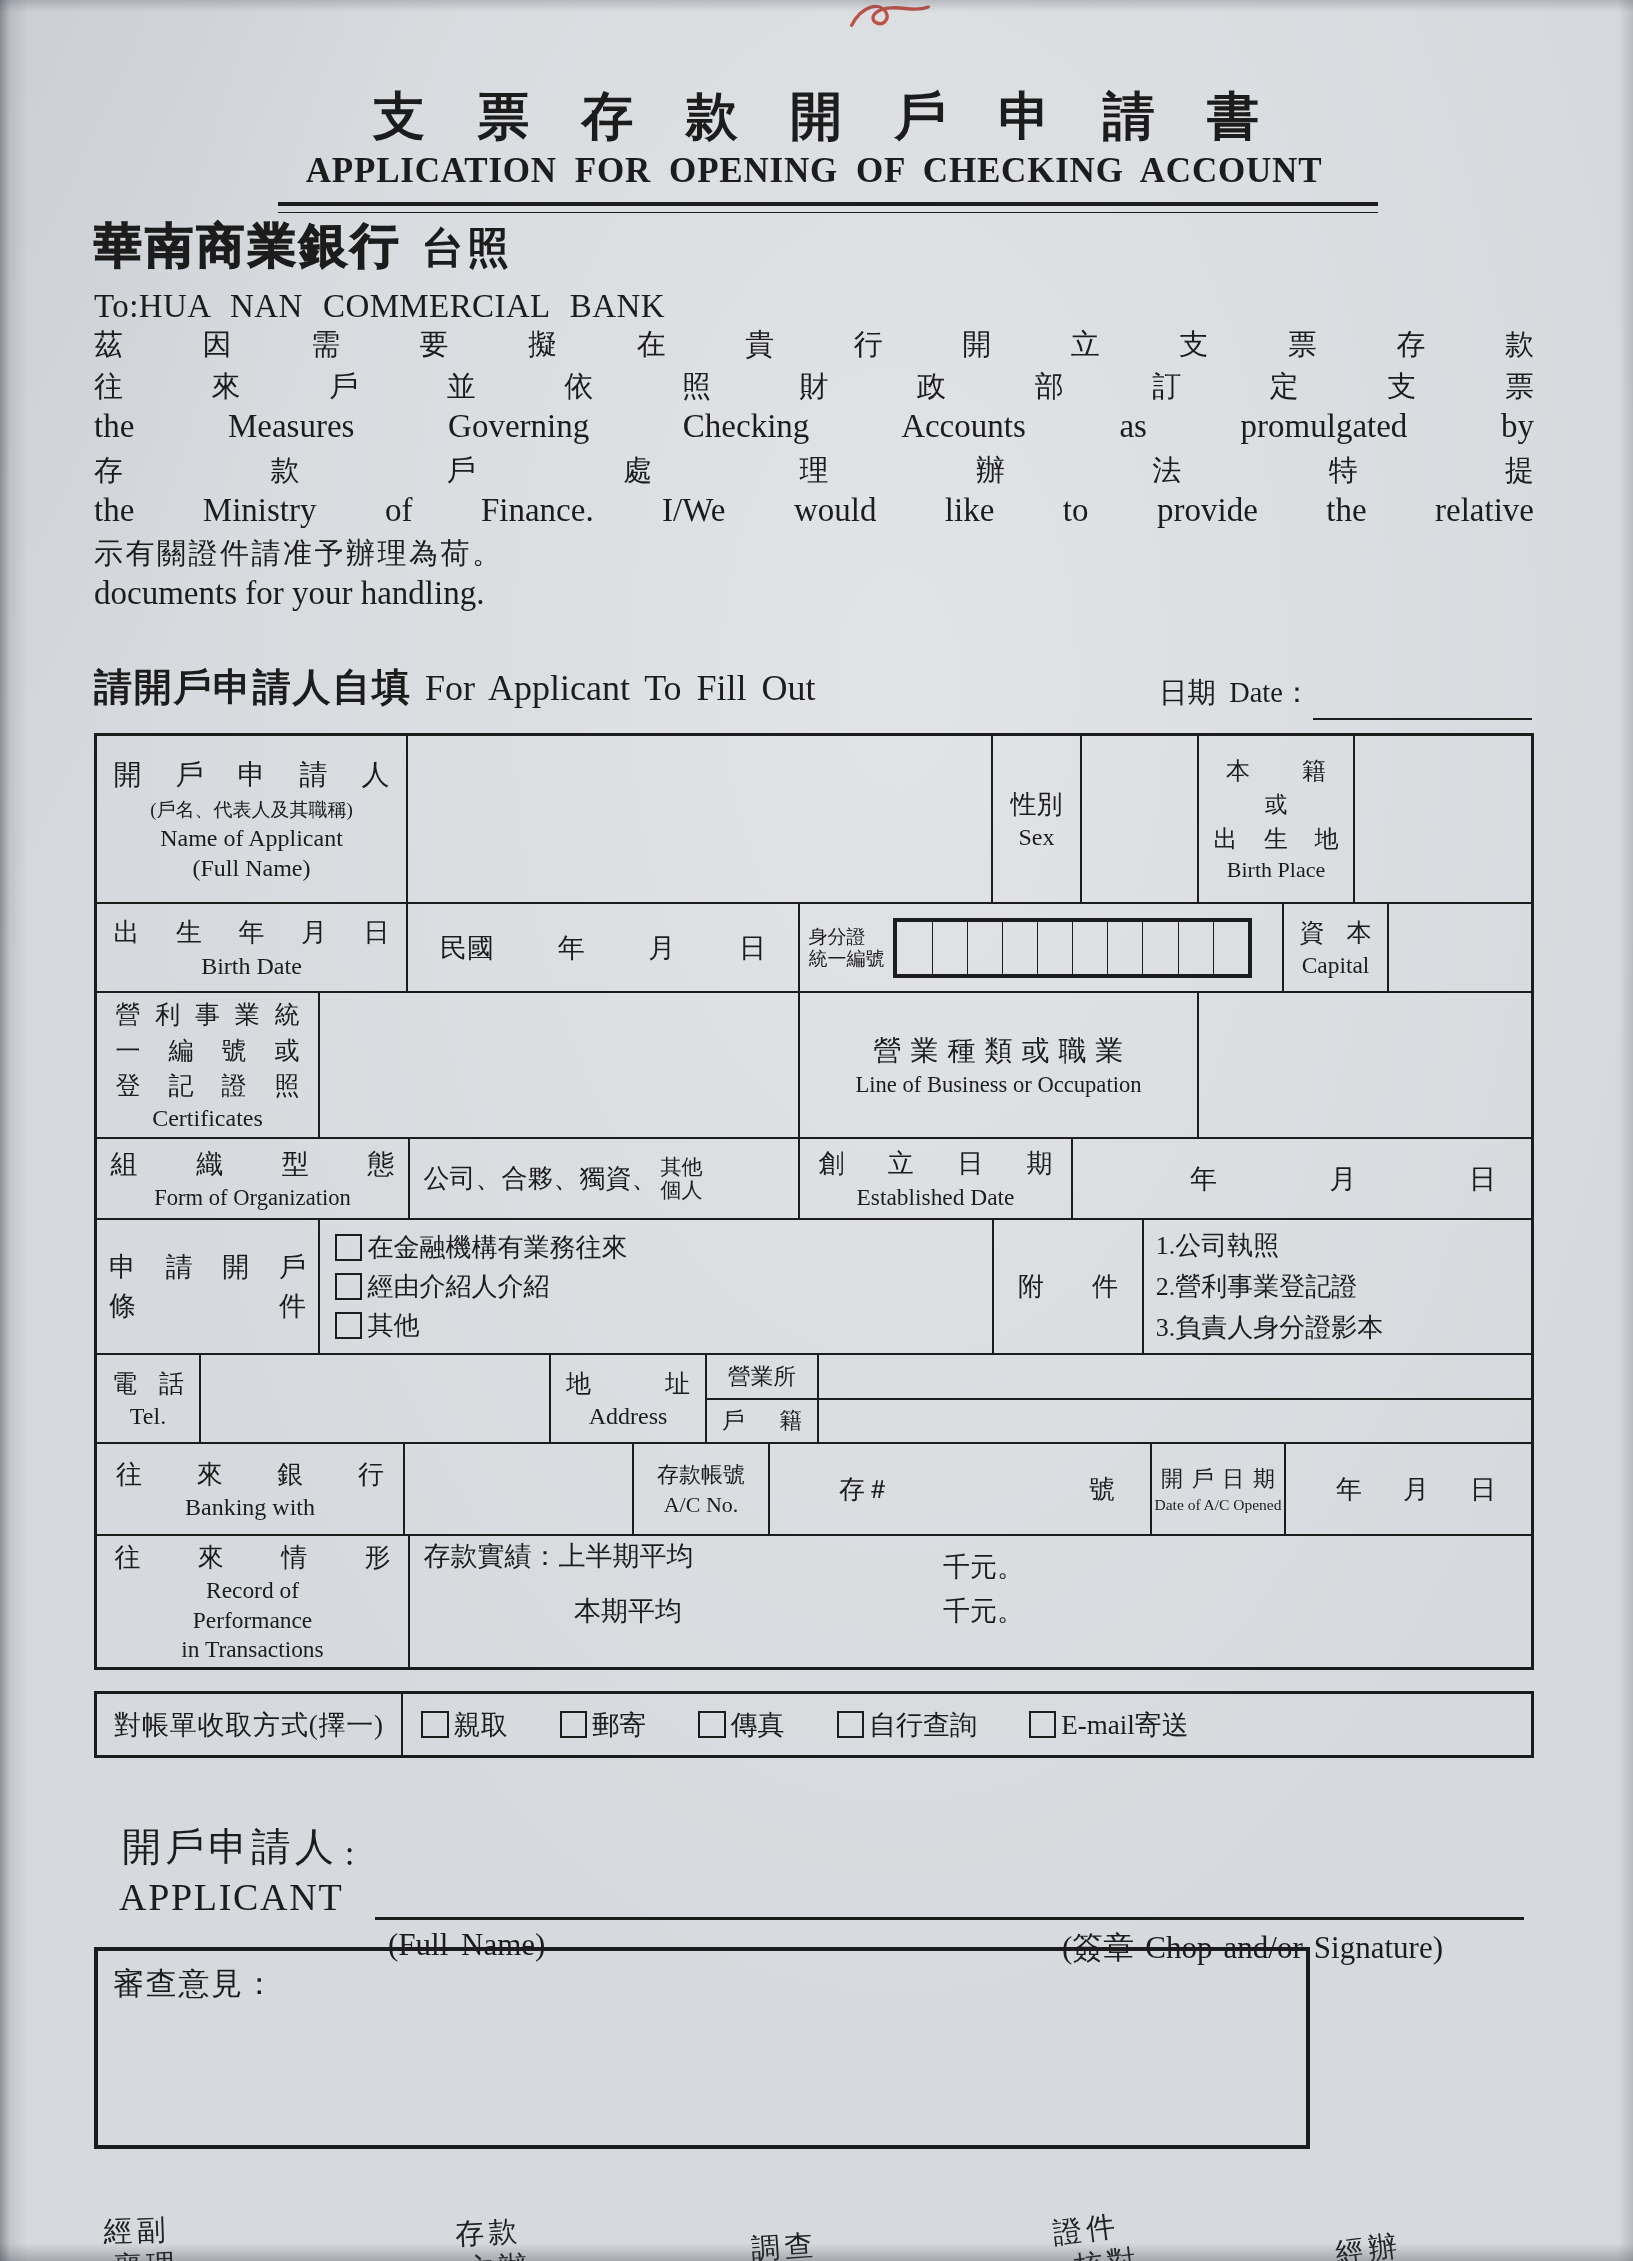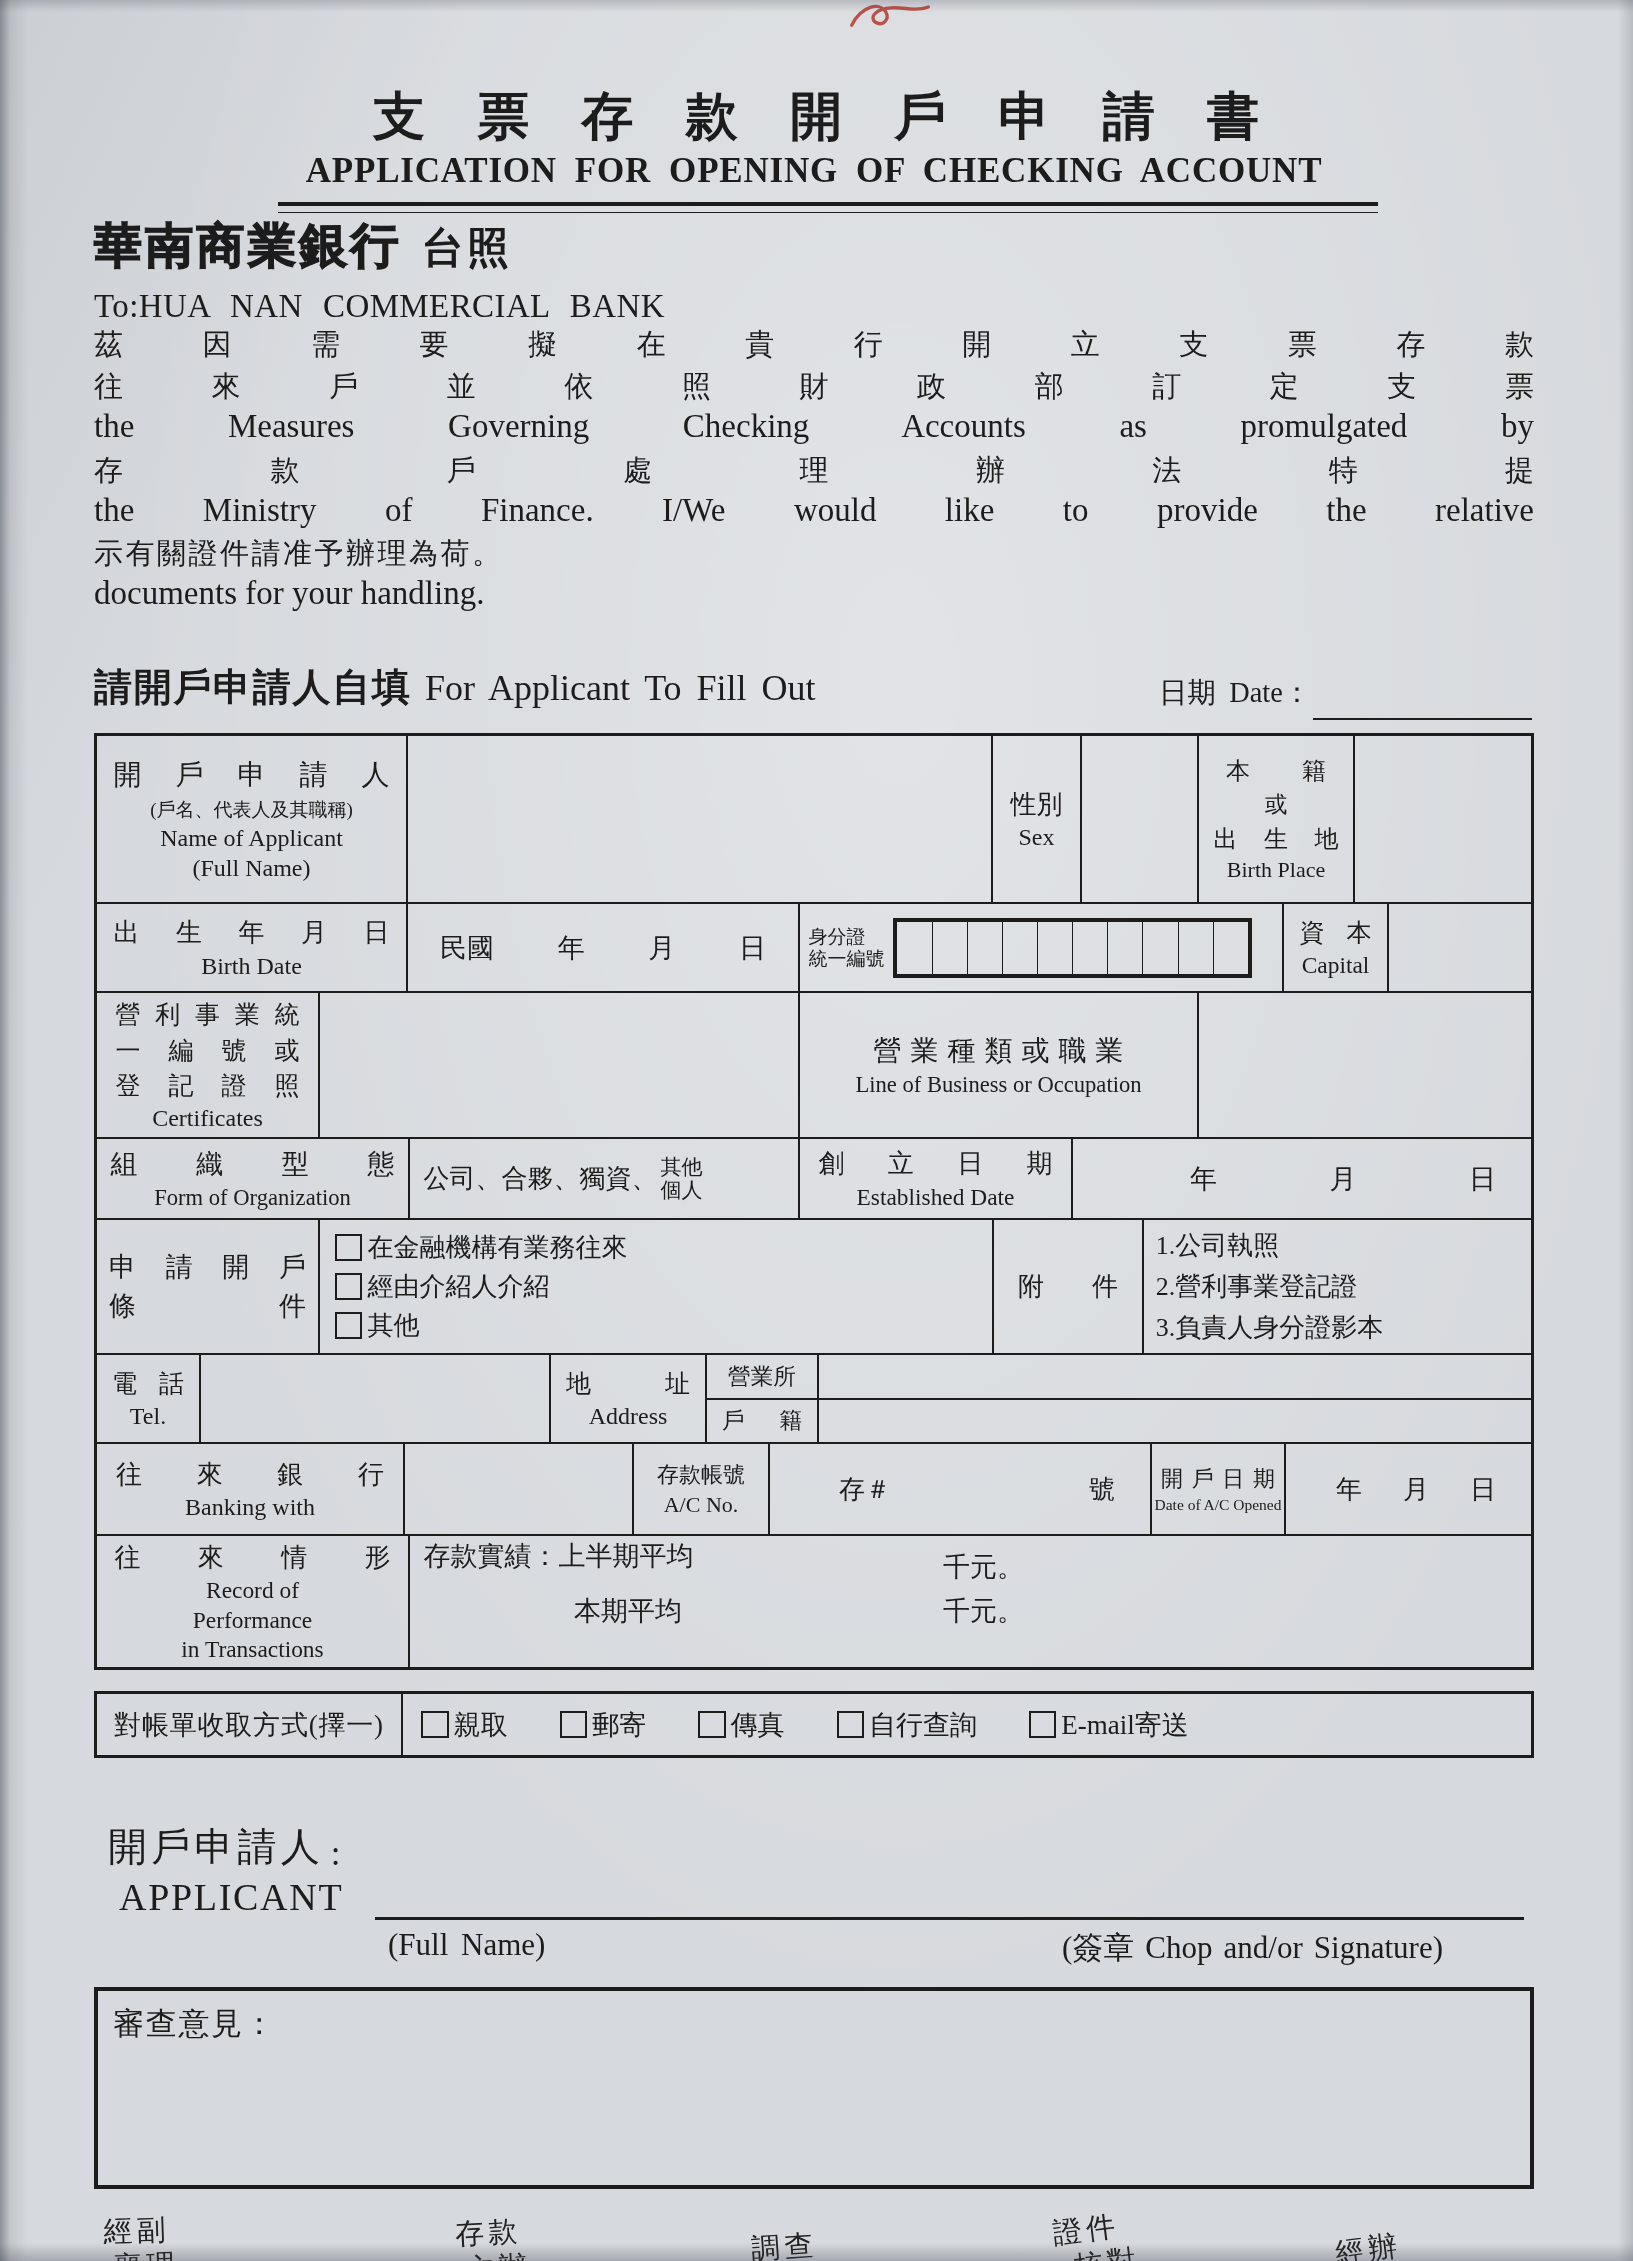--- a/index.html
+++ b/index.html
@@ -103,29 +103,29 @@
   .pl.u1{left:533px;top:13.4px;} .pl.u2{left:533px;top:57px;}
 
   
   .tbl2{left:94px;top:1691px;width:1440px;height:67px;border:3.3px solid var(--ink);box-sizing:border-box;display:grid;grid-template-columns:306px 1fr;}
   .tbl2 > div{box-sizing:border-box;}
   .tbl2 .lbl{border-right:2.5px solid var(--ink);display:flex;align-items:center;justify-content:center;font-size:27px;letter-spacing:0.8px;}
   .tbl2 .opts{display:flex;align-items:center;gap:52px;padding-left:18.4px;}
   .opt{display:flex;align-items:center;font-size:27px;}
 
   
-  .sigzh{left:108px;top:1820px;font-size:39px;letter-spacing:4.2px;display:flex;align-items:flex-end;}
+  .sigzh{left:122px;top:1820px;font-size:39px;letter-spacing:4.2px;display:flex;align-items:flex-end;}
   .sigcolon{font-size:35px;margin-left:6.7px;}
   .sigen{left:119px;top:1875px;font-size:38px;letter-spacing:1.7px;}
   .sigline{left:375px;top:1917px;width:1149px;border-top:3.3px solid var(--ink);}
   .sigfn{left:388px;top:1927px;font-size:31px;word-spacing:5px;}
   .sigchop{left:1062px;top:1927px;font-size:31px;word-spacing:3.3px;}
 
   
-  .review{left:94px;top:1987px;width:1440px;height:202px;border:4.2px solid var(--ink);box-sizing:border-box;}
+  .review{left:94px;top:1947px;width:1216px;height:202px;border:4.2px solid var(--ink);box-sizing:border-box;}
   .review .lbl{padding:11.7px 0 0 15px;font-size:31px;letter-spacing:1.7px;}
 
   
   .fsig{position:absolute;font-size:29px;line-height:36px;letter-spacing:4.2px;color:#222;}
   .fsig .l2{margin-left:8.4px;}
   .s1{left:104px;top:2212px;transform:rotate(-2deg);}
   .s2{left:456px;top:2214px;transform:rotate(-3deg);}
   .s3{left:751px;top:2229px;transform:rotate(-4deg);}
   .s4{left:1055px;top:2210px;transform:rotate(-7deg);}
   .s4 .l2{margin-left:16.7px;}

